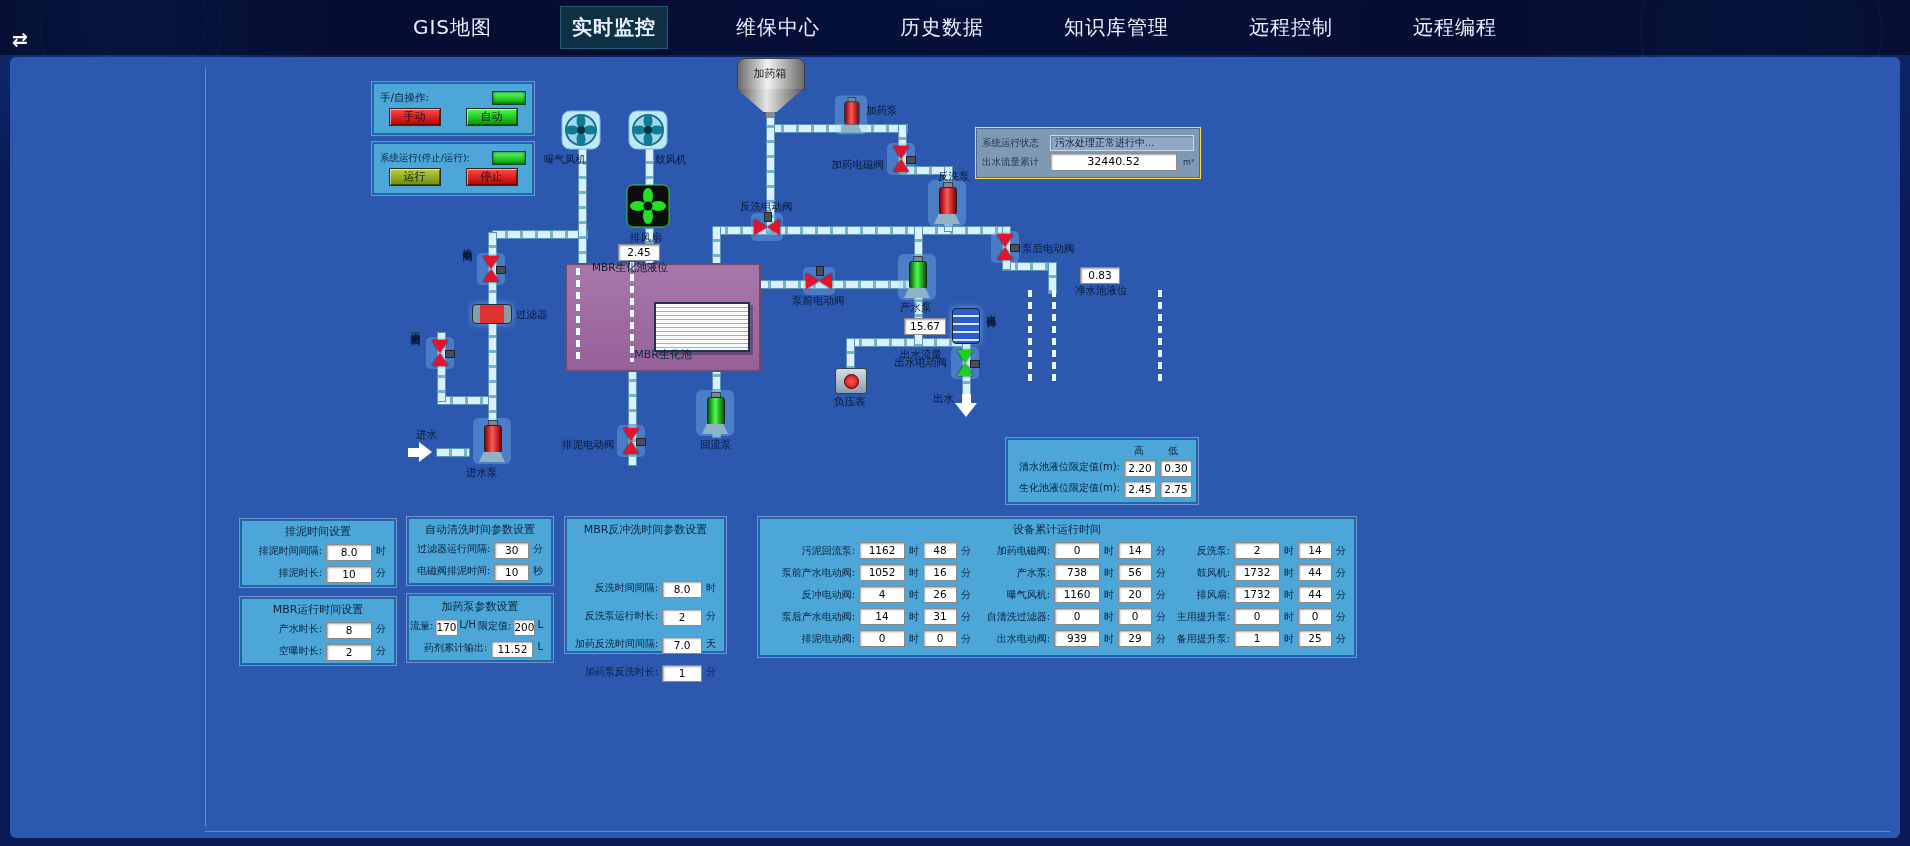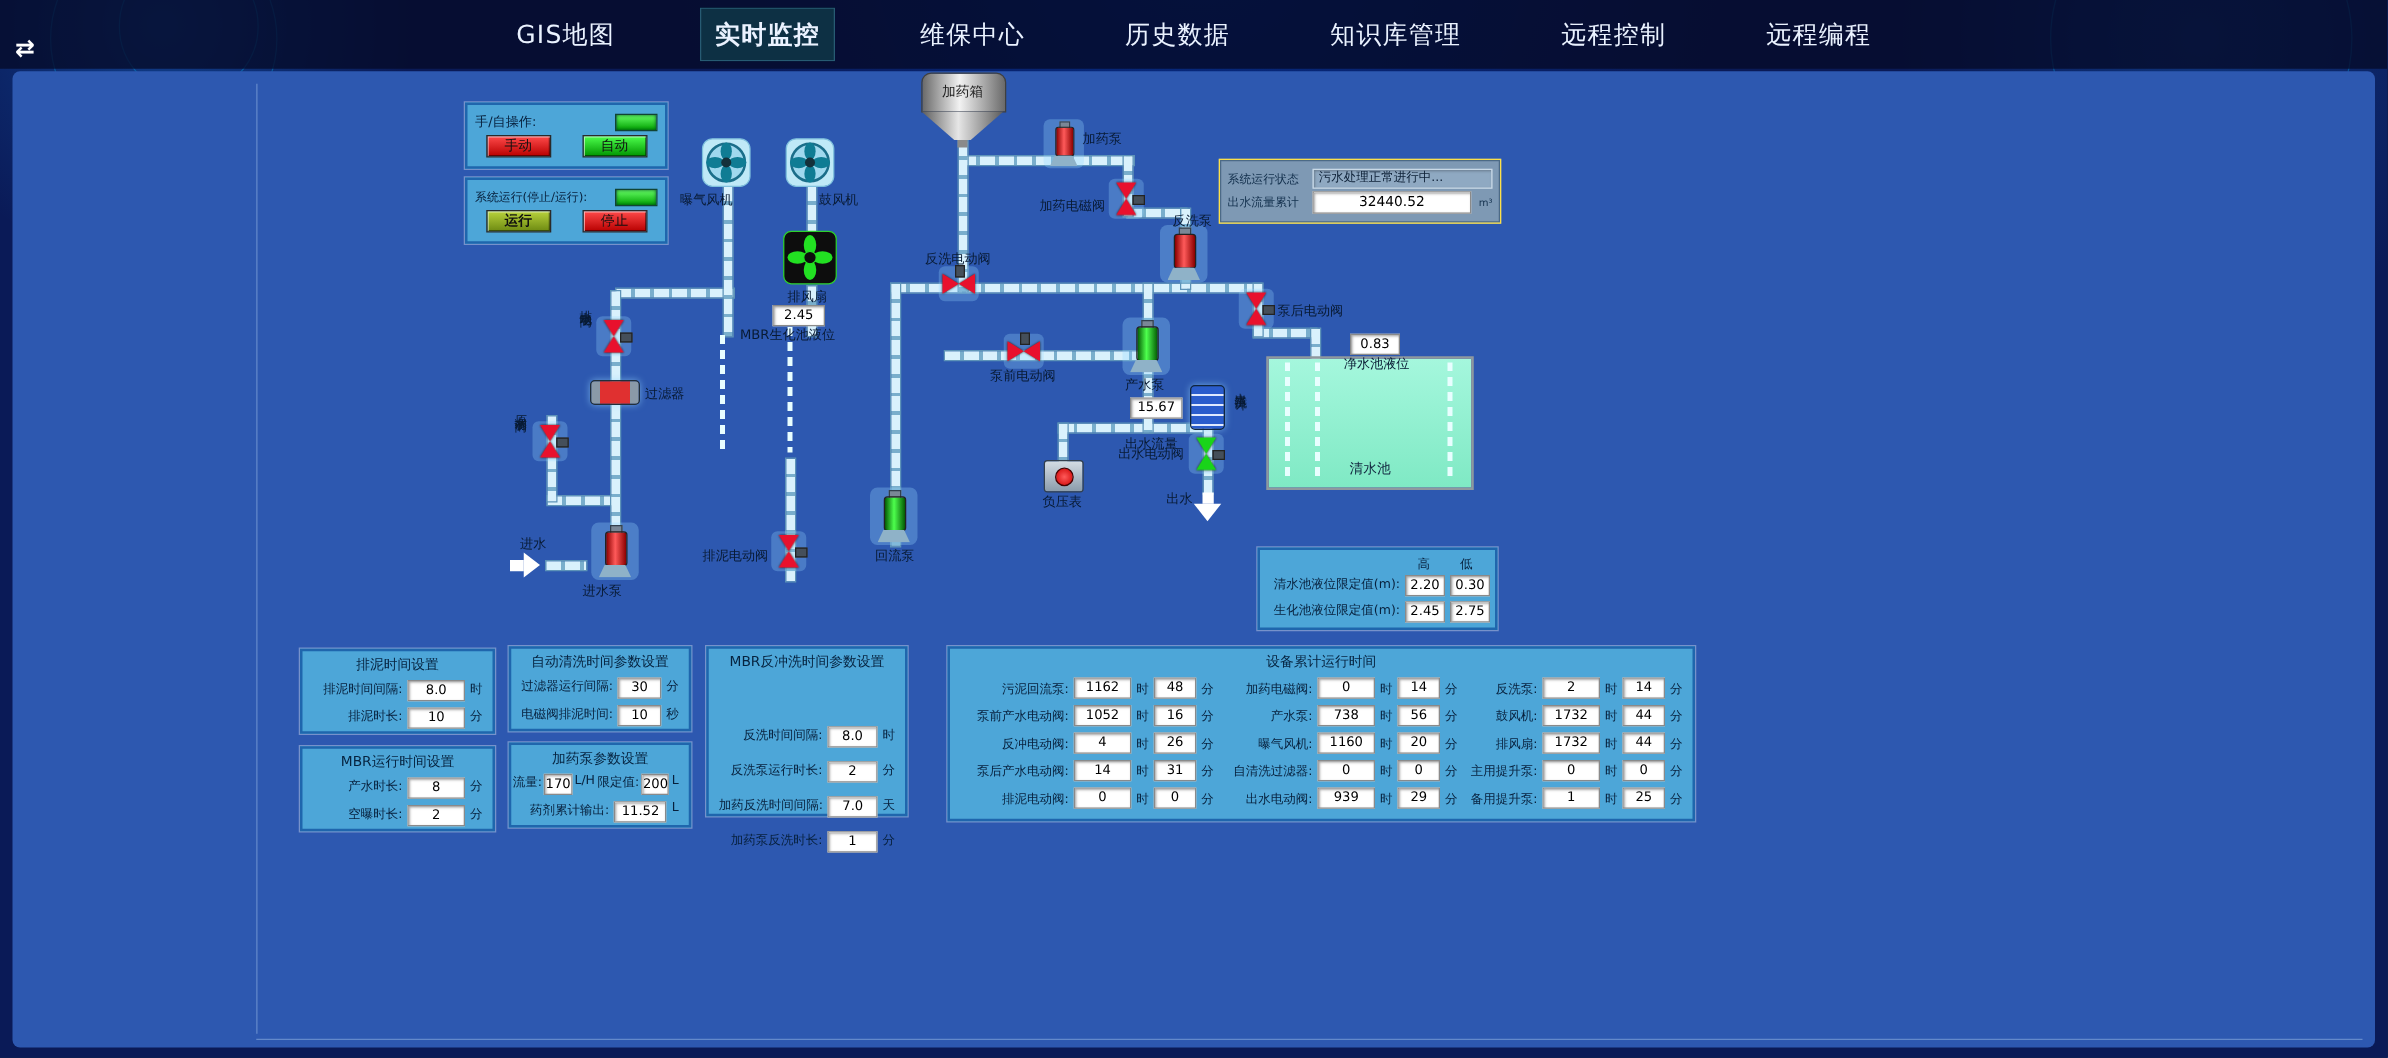--- a/index.html
+++ b/index.html
@@ -90,21 +90,21 @@
 
   
   .cpanel{background:#4da6d8;border:2px solid #1f66ad;box-shadow:0 0 0 1px rgba(255,255,255,.35);padding:4px 6px;}
   .cp-row{display:flex;align-items:center;gap:8px;margin:3px 0;}
   .cp-lbl{font-size:10.5px;color:#07203c;white-space:nowrap;}
   .ind{width:32px;height:12px;background:linear-gradient(#66ff66,#00a000);border:1px solid #143;box-shadow:inset 0 0 3px #042;}
   .btn{width:50px;height:16px;line-height:16px;text-align:center;font-size:11px;color:#101010;border:1px solid #2a2a2a;cursor:pointer;
     box-shadow:inset 1px 1px 0 rgba(255,255,255,.55), inset -1px -1px 0 rgba(0,0,0,.45);}
   .btn.bred{background:linear-gradient(#ff4a4a,#b80000);}
   .btn.bgreen{background:linear-gradient(#4dff4d,#009400);}
-  .btn.bolive{background:linear-gradient(#b8d23c,#6d8a12);font-weight:bold;}
+  .btn.bolive{background:linear-gradient(#b8d23c,#6d8a12);}
 
   
   .status{background:#7e99b4;border:1px solid #fde047;box-shadow:0 0 0 1px #4c6a86 inset;padding:5px 6px;}
   .st-row{display:flex;align-items:center;gap:6px;margin:2px 0;}
   .st-lbl{font-size:9.5px;color:#13304d;white-space:nowrap;width:62px;}
   .st-field{flex:1;height:14px;line-height:14px;font-size:10px;color:#0d2036;background:#8fa9c2;
     border:1px solid #c9d9e6;box-shadow:inset 1px 1px 2px rgba(0,0,0,.25);padding:0 4px;white-space:nowrap;overflow:hidden;}
   .st-unit{font-size:8px;color:#13304d;}
 
   
@@ -170,22 +170,23 @@
     <div class="pv" style="left:488px;top:232px;height:196px;"></div>
     <div class="pv" style="left:437px;top:332px;height:68px;"></div>
     <div class="pv" style="left:712px;top:226px;height:210px;"></div>
     <div class="pv" style="left:628px;top:366px;height:98px;"></div>
     <div class="pv" style="left:1002px;top:226px;height:42px;"></div>
     <div class="pv" style="left:1048px;top:262px;height:30px;"></div>
     <div class="pv" style="left:914px;top:226px;height:119px;"></div>
     <div class="pv" style="left:962px;top:338px;height:56px;"></div>
     <div class="pv" style="left:846px;top:338px;height:34px;"></div>
 
-    <div class="tank-clean" style="left:1013px;top:285px;width:162px;height:103px;">
-      <div class="tank-label">清水池</div>
+    <div class="tank-mbr" style="left:565px;top:263px;width:192px;height:105px;">
+      <div class="membrane" style="left:87px;top:37px;width:92px;height:46px;"></div>
+      <div class="tank-label">MBR生化池</div>
     </div>
 
     <div class="sensor" style="left:576px;top:268px;height:94px;"></div>
     <div class="sensor" style="left:630px;top:250px;height:112px;"></div>
     <div class="sensor" style="left:1028px;top:290px;height:92px;"></div>
     <div class="sensor" style="left:1052px;top:290px;height:92px;"></div>
     <div class="sensor" style="left:1158px;top:290px;height:92px;"></div>
 
     <div class="wbox" style="left:618px;top:244px;width:40px;">2.45</div>
     <div class="lbl" style="left:592px;top:261px;">MBR生化池液位</div>

